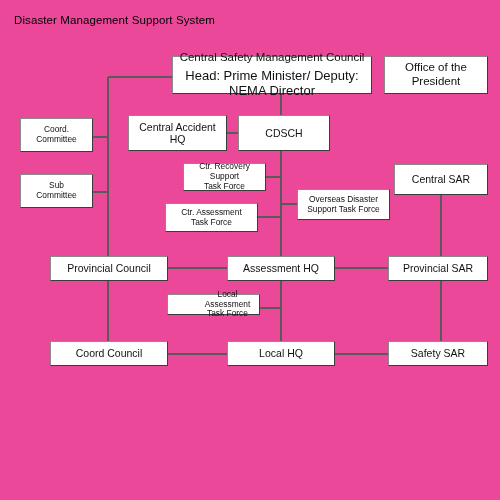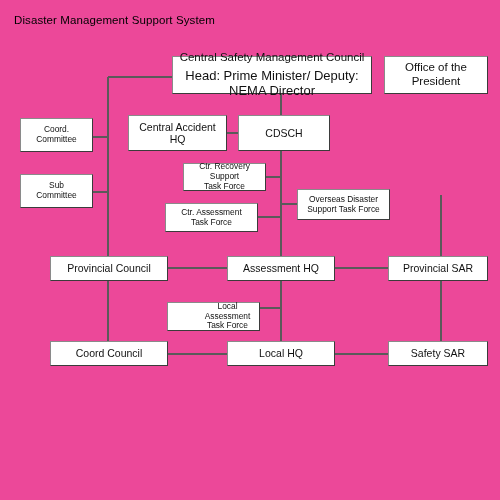--- a/index.html
+++ b/index.html
@@ -142,34 +142,37 @@
   <div class="node small" style="left:165px; top:203px; width:93px; height:29px;">
     <div class="title">Ctr. Assessment
 Task Force</div>
   </div>
 
   <div class="node small" style="left:297px; top:189px; width:93px; height:31px;">
     <div class="title">Overseas Disaster
 Support Task Force</div>
   </div>
 
+  <div class="node" style="left:394px; top:164px; width:94px; height:31px;">
+    <div class="title">Central SAR</div>
+  </div>
 
   <div class="node" style="left:50px; top:256px; width:118px; height:25px;">
     <div class="title">Provincial Council</div>
   </div>
 
   <div class="node" style="left:227px; top:256px; width:108px; height:25px;">
     <div class="title">Assessment HQ</div>
   </div>
 
   <div class="node" style="left:388px; top:256px; width:100px; height:25px;">
     <div class="title">Provincial SAR</div>
   </div>
 
-  <div class="node small" style="left:167px; top:302px; width:93px; height:29px;padding-left:28px;">
+  <div class="node small" style="left:167px; top:294px; width:93px; height:21px;padding-left:28px;">
     <div class="title">Local Assessment
 Task Force</div>
   </div>
 
   <div class="node" style="left:50px; top:341px; width:118px; height:25px;">
     <div class="title">Coord Council</div>
   </div>
 
   <div class="node" style="left:227px; top:341px; width:108px; height:25px;">
     <div class="title">Local HQ</div>

